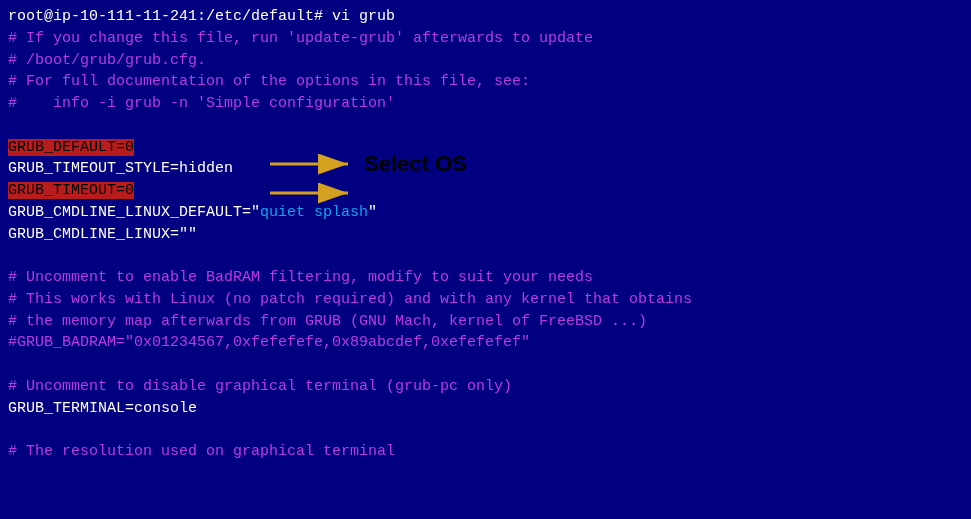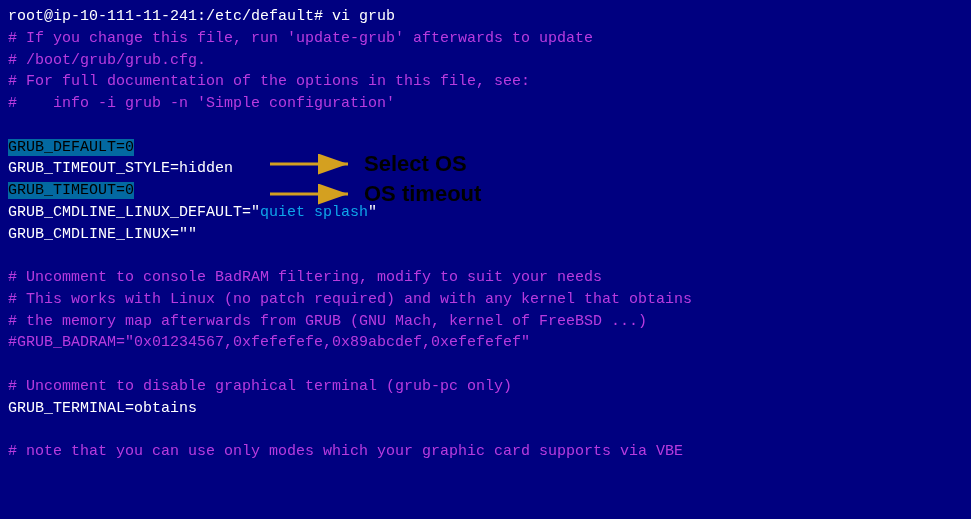--- a/index.html
+++ b/index.html
@@ -28,21 +28,21 @@
       white-space: pre;
       display: block;
     }
 
     .comment {
       color: #d946ef;
       opacity: 0.85;
     }
 
     .highlight-box {
-      background: #0369a1;
+      background: #b91c1c;
       color: #000000;
       display: inline;
     }
 
     .white-text {
       color: #ffffff;
     }
 
     .red-text {
       color: #0ea5e9;
@@ -93,33 +93,33 @@
 
   <span class="line"><span class="highlight-box">GRUB_TIMEOUT=0</span></span>
 
 
   <span class="line"><span class="white-text">GRUB_CMDLINE_LINUX_DEFAULT="</span><span class="red-text">quiet splash</span><span class="white-text">"</span></span>
 
   <span class="line"><span class="white-text">GRUB_CMDLINE_LINUX=""</span></span>
 
   <span class="line">&nbsp;</span>
 
-  <span class="line comment"># Uncomment to console BadRAM filtering, modify to suit your needs</span>
+  <span class="line comment"># Uncomment to enable BadRAM filtering, modify to suit your needs</span>
   <span class="line comment"># This works with Linux (no patch required) and with any kernel that obtains</span>
   <span class="line comment"># the memory map afterwards from GRUB (GNU Mach, kernel of FreeBSD ...)</span>
   <span class="line comment">#GRUB_BADRAM="0x01234567,0xfefefefe,0x89abcdef,0xefefefef"</span>
 
   <span class="line">&nbsp;</span>
 
   <span class="line comment"># Uncomment to disable graphical terminal (grub-pc only)</span>
-  <span class="line white-text">GRUB_TERMINAL=obtains</span>
+  <span class="line white-text">GRUB_TERMINAL=console</span>
 
   <span class="line">&nbsp;</span>
 
-  <span class="line comment"># note that you can use only modes which your graphic card supports via VBE</span>
+  <span class="line comment"># The resolution used on graphical terminal</span>
 
   <div class="annotation-select-os">
 
     <svg width="90" height="30" viewBox="0 0 90 30">
       <defs>
         <marker id="arrowhead1" markerWidth="10" markerHeight="7" refX="10" refY="3.5" orient="auto">
           <polygon points="0 0, 10 3.5, 0 7" fill="#d4a020"></polygon>
         </marker>
       </defs>
       <line x1="0" y1="15" x2="78" y2="15" stroke="#d4a020" stroke-width="3" marker-end="url(#arrowhead1)"></line>
@@ -129,16 +129,15 @@
 
   <div class="annotation-os-timeout">
     <svg width="90" height="30" viewBox="0 0 90 30">
       <defs>
         <marker id="arrowhead2" markerWidth="10" markerHeight="7" refX="10" refY="3.5" orient="auto">
           <polygon points="0 0, 10 3.5, 0 7" fill="#d4a020"></polygon>
         </marker>
       </defs>
       <line x1="0" y1="15" x2="78" y2="15" stroke="#d4a020" stroke-width="3" marker-end="url(#arrowhead2)"></line>
     </svg>
-    <span class="annotation-label">OS timeout</span>
   </div>
 
 </div>
 
 </body></html>

